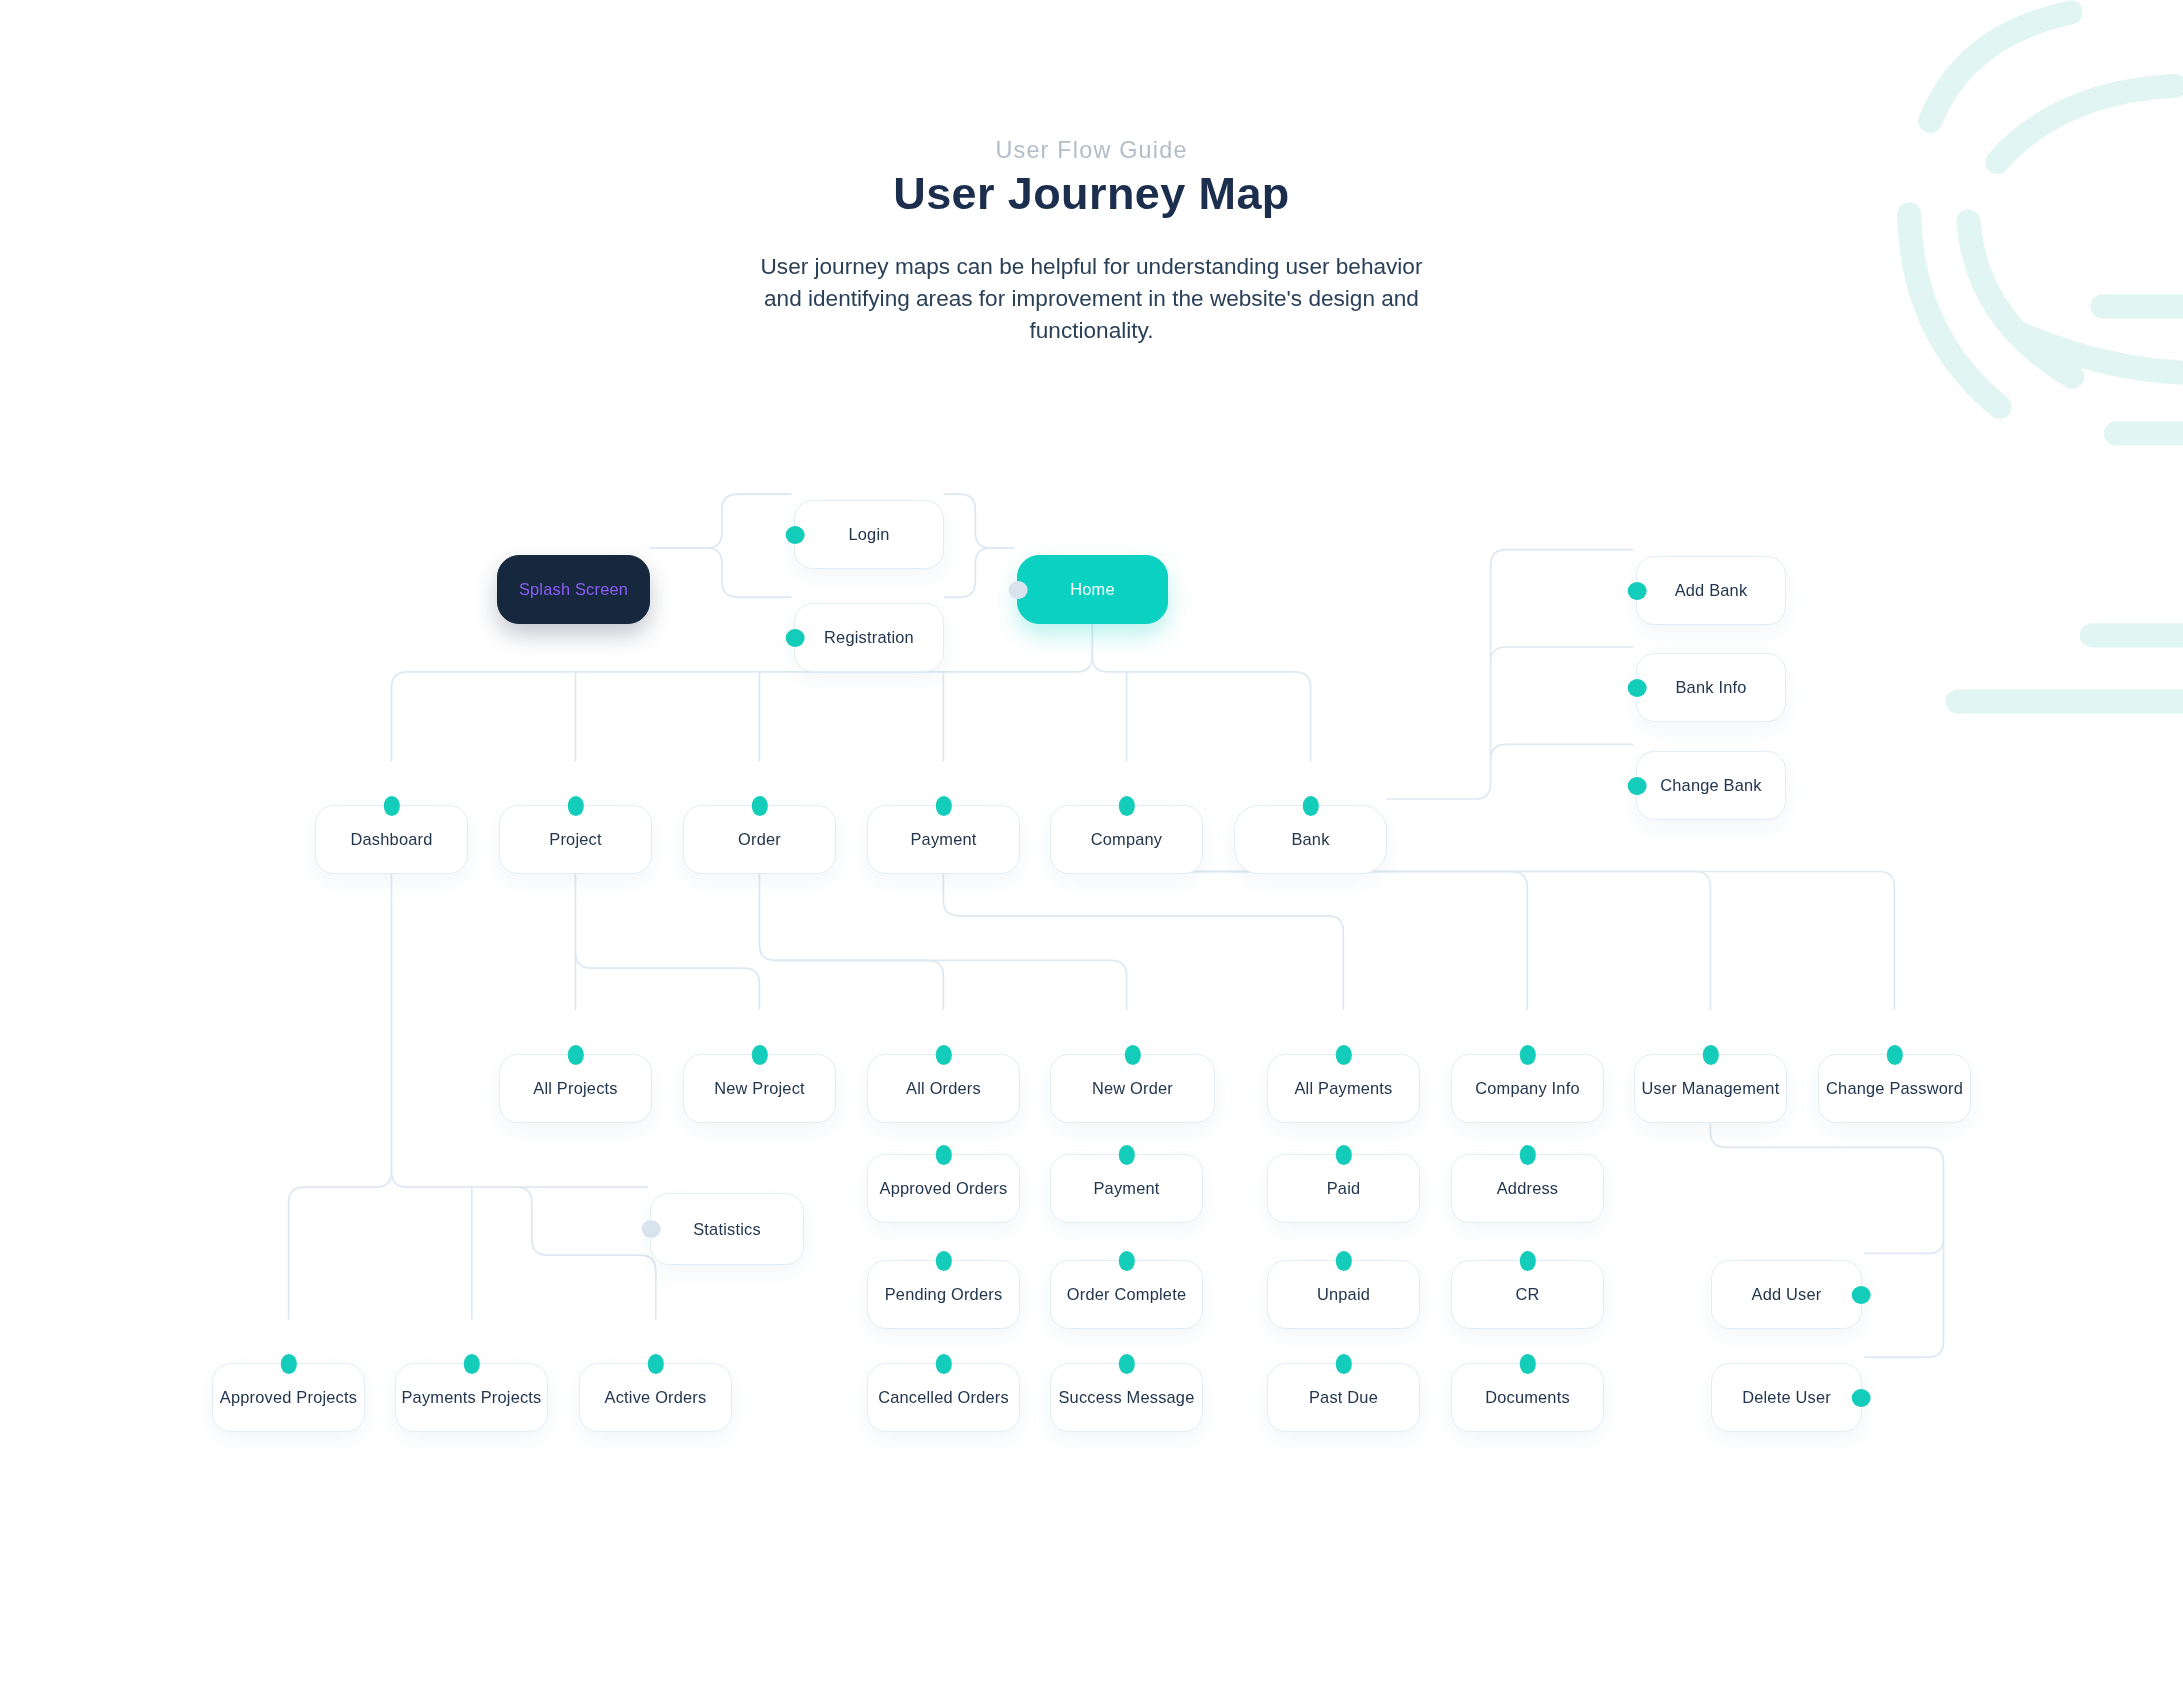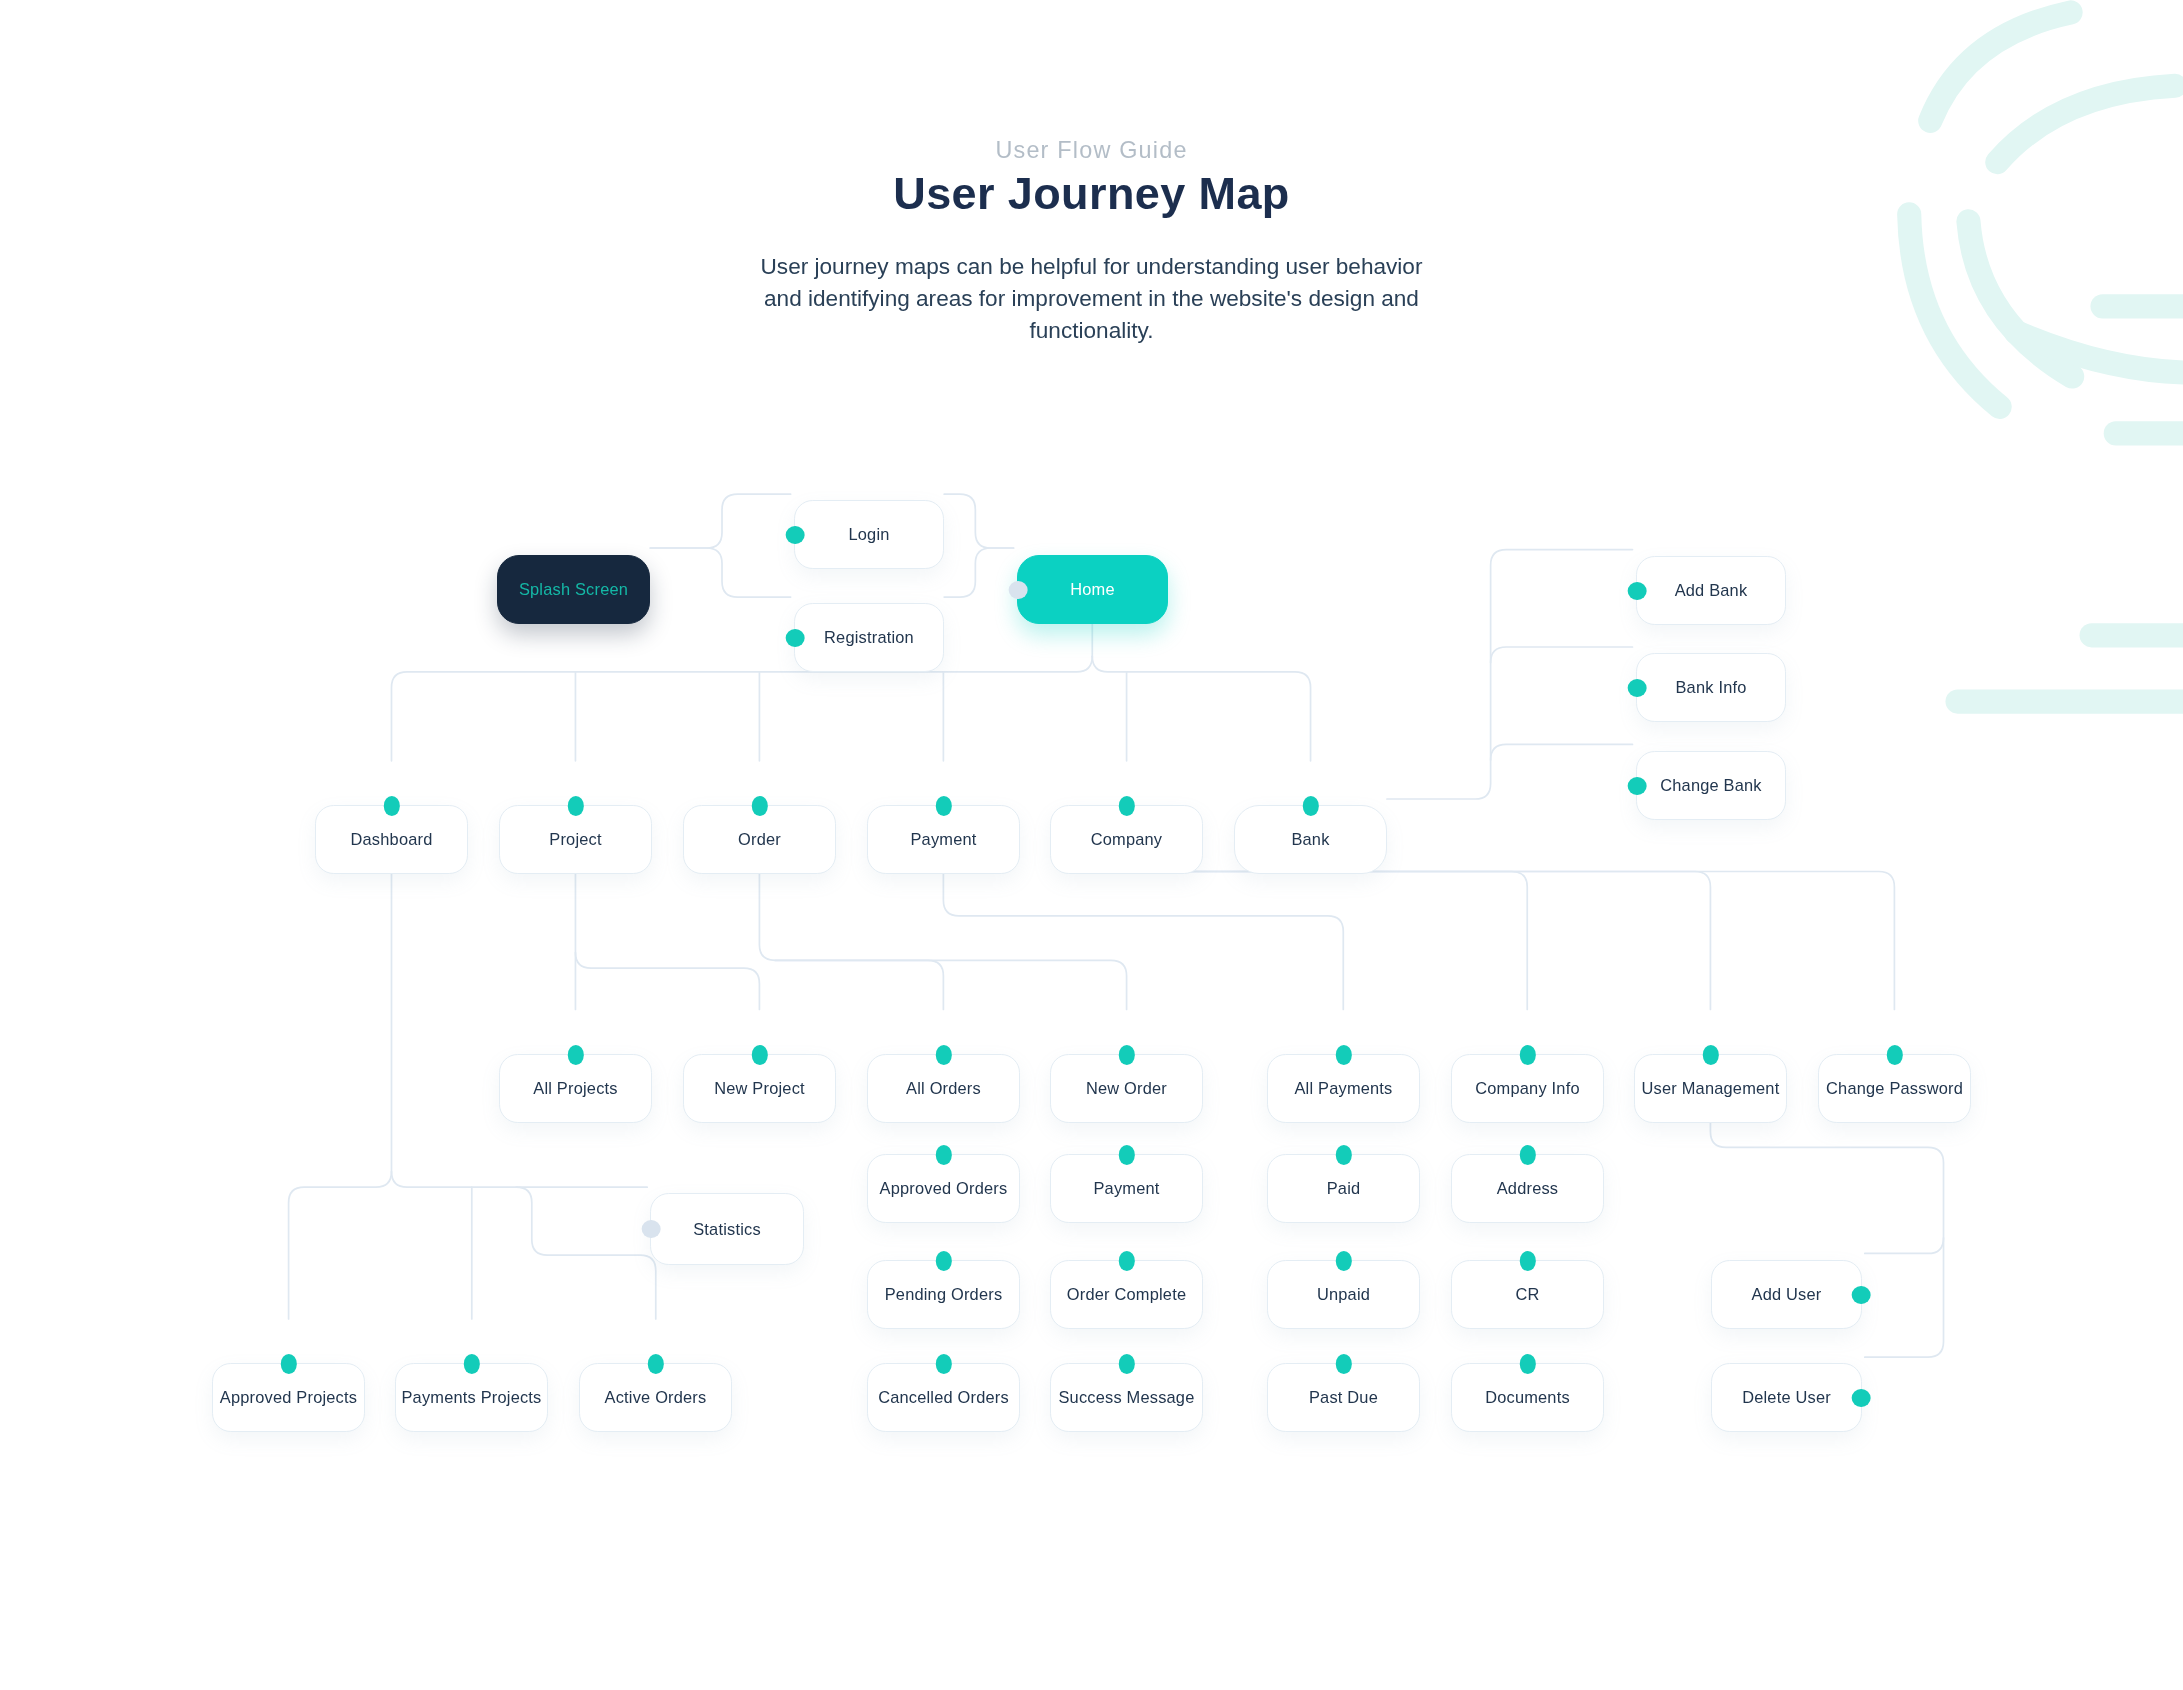--- a/index.html
+++ b/index.html
@@ -27,21 +27,21 @@
   .eyebrow{top:137px;font-size:23.4px;letter-spacing:1.2px;color:var(--eyebrow);}
   .big-title{top:168px;font-size:45px;font-weight:700;color:var(--heading);letter-spacing:0.4px;}
   .para{top:251px;left:756px;width:671px;font-size:22.6px;line-height:1.42;color:var(--para);}
   .node{
     position:absolute;z-index:2;background:#fff;border:1.2px solid #e4edf4;border-radius:18.7px;
     display:flex;align-items:center;justify-content:center;
     color:var(--ink);font-size:16.4px;letter-spacing:0.2px;
     box-shadow:0 7.8px 18.7px rgba(141,166,190,.10);
     margin-top:41px;
   }
-  .node.dark{background:var(--navy);border-color:var(--navy);color:#14b8a6;border-radius:22px;box-shadow:0 11px 22px rgba(22,40,62,.25);}
+  .node.dark{background:var(--navy);border-color:var(--navy);color:#8b5cf6;border-radius:22px;box-shadow:0 11px 22px rgba(22,40,62,.25);}
   .node.teal{background:var(--teal);border-color:var(--teal);color:#fff;border-radius:22px;box-shadow:0 11px 22px rgba(11,209,194,.28);}
   .dot{position:absolute;width:16.4px;height:20px;border-radius:50%;background:var(--dot);z-index:3;}
   .dot-top{left:50%;top:0;transform:translate(-50%,-50%);}
   .dot-left{left:0;top:50%;transform:translate(-50%,-50%);width:18.7px;height:18px;}
   .dot-right{left:100%;top:50%;transform:translate(-50%,-50%);width:18.7px;height:18px;}
   .dot-light{background:var(--dot-light);}
 </style>
 </head>
 <body>
 
@@ -173,21 +173,21 @@
       <span class="dot dot-top"></span>
     </div>
     <div class="node" style="left: 683px; top: 1013px; width: 153px; height: 69px;">
       <span>New Project</span>
       <span class="dot dot-top"></span>
     </div>
     <div class="node" style="left: 867px; top: 1013px; width: 153px; height: 69px;">
       <span>All Orders</span>
       <span class="dot dot-top"></span>
     </div>
-    <div class="node" style="left: 1050px; top: 1013px; width: 153px; height: 69px;">
+    <div class="node" style="left: 1050px; top: 1013px; width: 165px; height: 69px;">
       <span>New Order</span>
       <span class="dot dot-top"></span>
     </div>
     <div class="node" style="left: 1267px; top: 1013px; width: 153px; height: 69px;">
       <span>All Payments</span>
       <span class="dot dot-top"></span>
     </div>
     <div class="node" style="left: 1451px; top: 1013px; width: 153px; height: 69px;">
       <span>Company Info</span>
       <span class="dot dot-top"></span>

